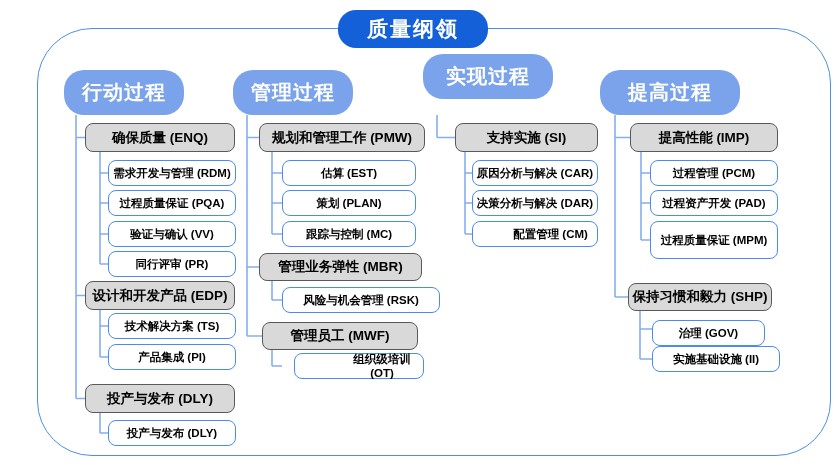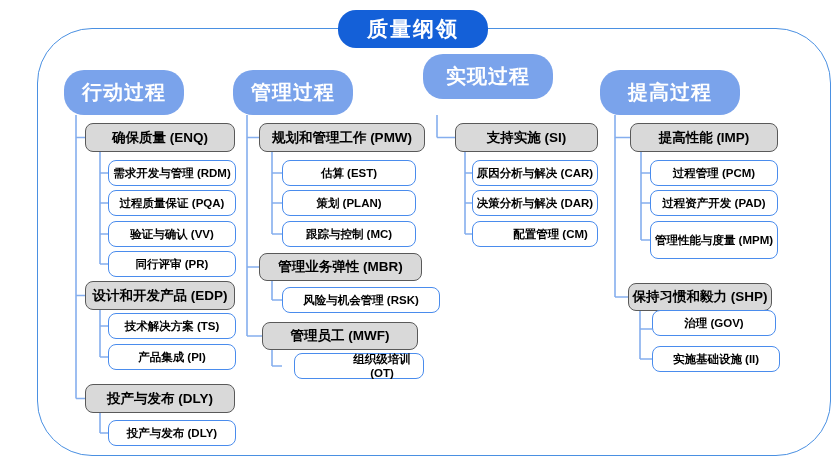--- a/index.html
+++ b/index.html
@@ -98,19 +98,19 @@
   <div class="grp" style="left:455px;top:123px;width:143px;height:29px;">支持实施 (SI)</div>
   <div class="itm" style="left:472px;top:160px;width:126px;height:26px;">原因分析与解决 (CAR)</div>
   <div class="itm" style="left:472px;top:190px;width:126px;height:26px;">决策分析与解决 (DAR)</div>
   <div class="itm" style="left:472px;top:221px;width:126px;height:26px;padding-left:33px;">配置管理 (CM)</div>
 
   <div class="hdr" style="left:600px;top:70px;width:140px;height:45px;">提高过程</div>
 
   <div class="grp" style="left:630px;top:123px;width:148px;height:29px;">提高性能 (IMP)</div>
   <div class="itm" style="left:650px;top:160px;width:128px;height:26px;">过程管理 (PCM)</div>
   <div class="itm" style="left:650px;top:190px;width:128px;height:26px;">过程资产开发 (PAD)</div>
-  <div class="itm" style="left:650px;top:221px;width:128px;height:38px;">管理性能与度量 (MPM)</div>
+  <div class="itm" style="left:650px;top:221px;width:128px;height:38px;">过程质量保证 (MPM)</div>
 
   <div class="grp" style="left:628px;top:283px;width:144px;height:28px;">保持习惯和毅力 (SHP)</div>
-  <div class="itm" style="left:652px;top:310px;width:124px;height:26px;">治理 (GOV)</div>
+  <div class="itm" style="left:652px;top:320px;width:113px;height:26px;">治理 (GOV)</div>
   <div class="itm" style="left:652px;top:346px;width:128px;height:26px;">实施基础设施 (II)</div>
 
 </div>
 
 </body></html>

